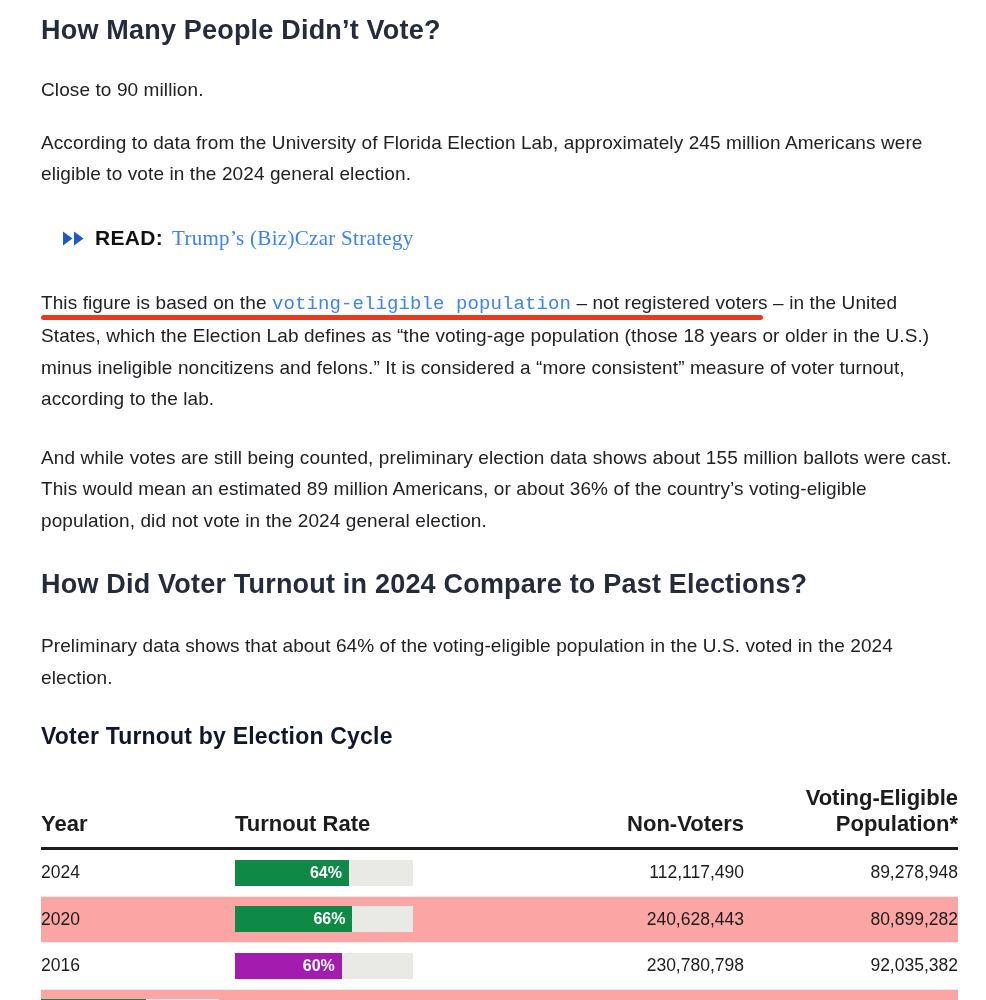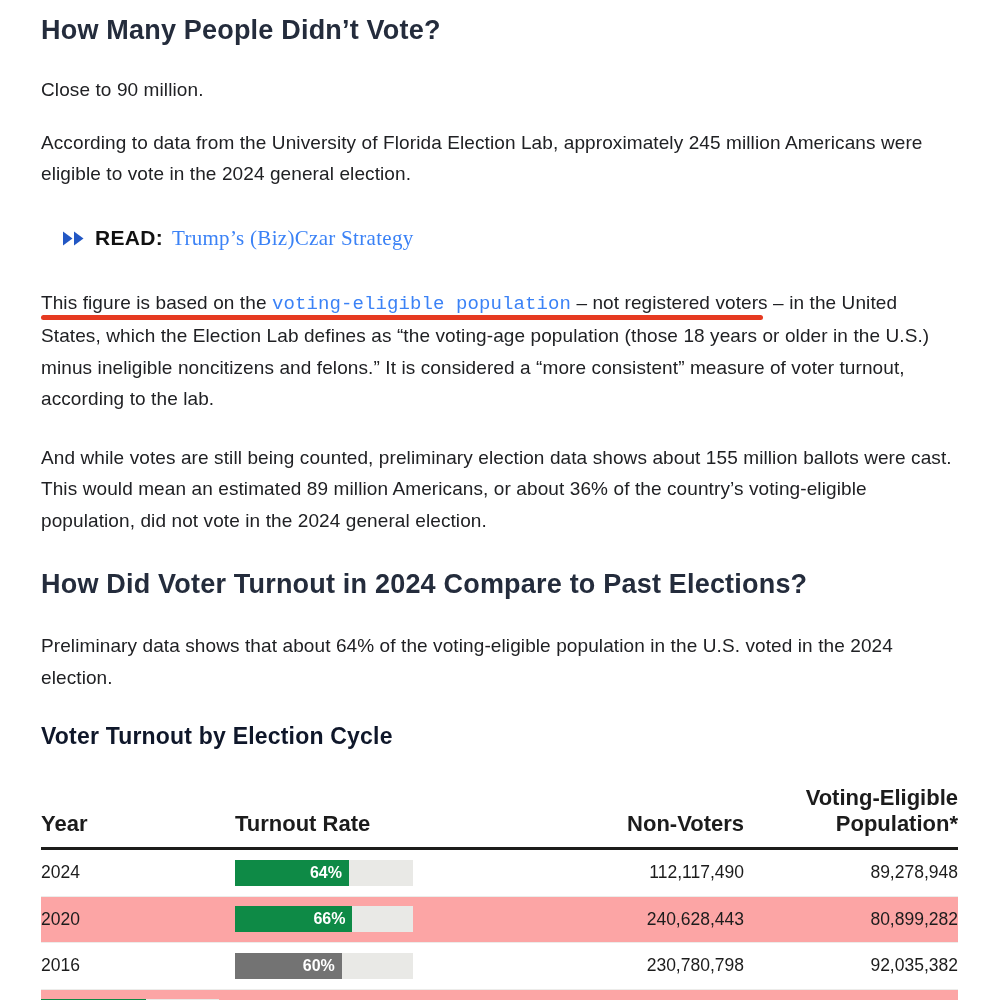--- a/index.html
+++ b/index.html
@@ -179,21 +179,21 @@
         </div>
       </div>
       <div class="cell-right">240,628,443</div>
       <div class="cell-right">80,899,282</div>
     </div>
 
     <div class="t-row">
       <div>2016</div>
       <div>
         <div class="bar-track">
-          <div class="bar-fill" style="width: 60%; background: #737373;">60%</div>
+          <div class="bar-fill" style="width: 60%; background: #a21caf;">60%</div>
         </div>
       </div>
       <div class="cell-right">230,780,798</div>
       <div class="cell-right">92,035,382</div>
     </div>
 
     <div class="t-row alt">
       <div>
         <div class="bar-track">
           <div class="bar-fill" style="width: 59%; background: rgb(14, 138, 70);">59%</div>

